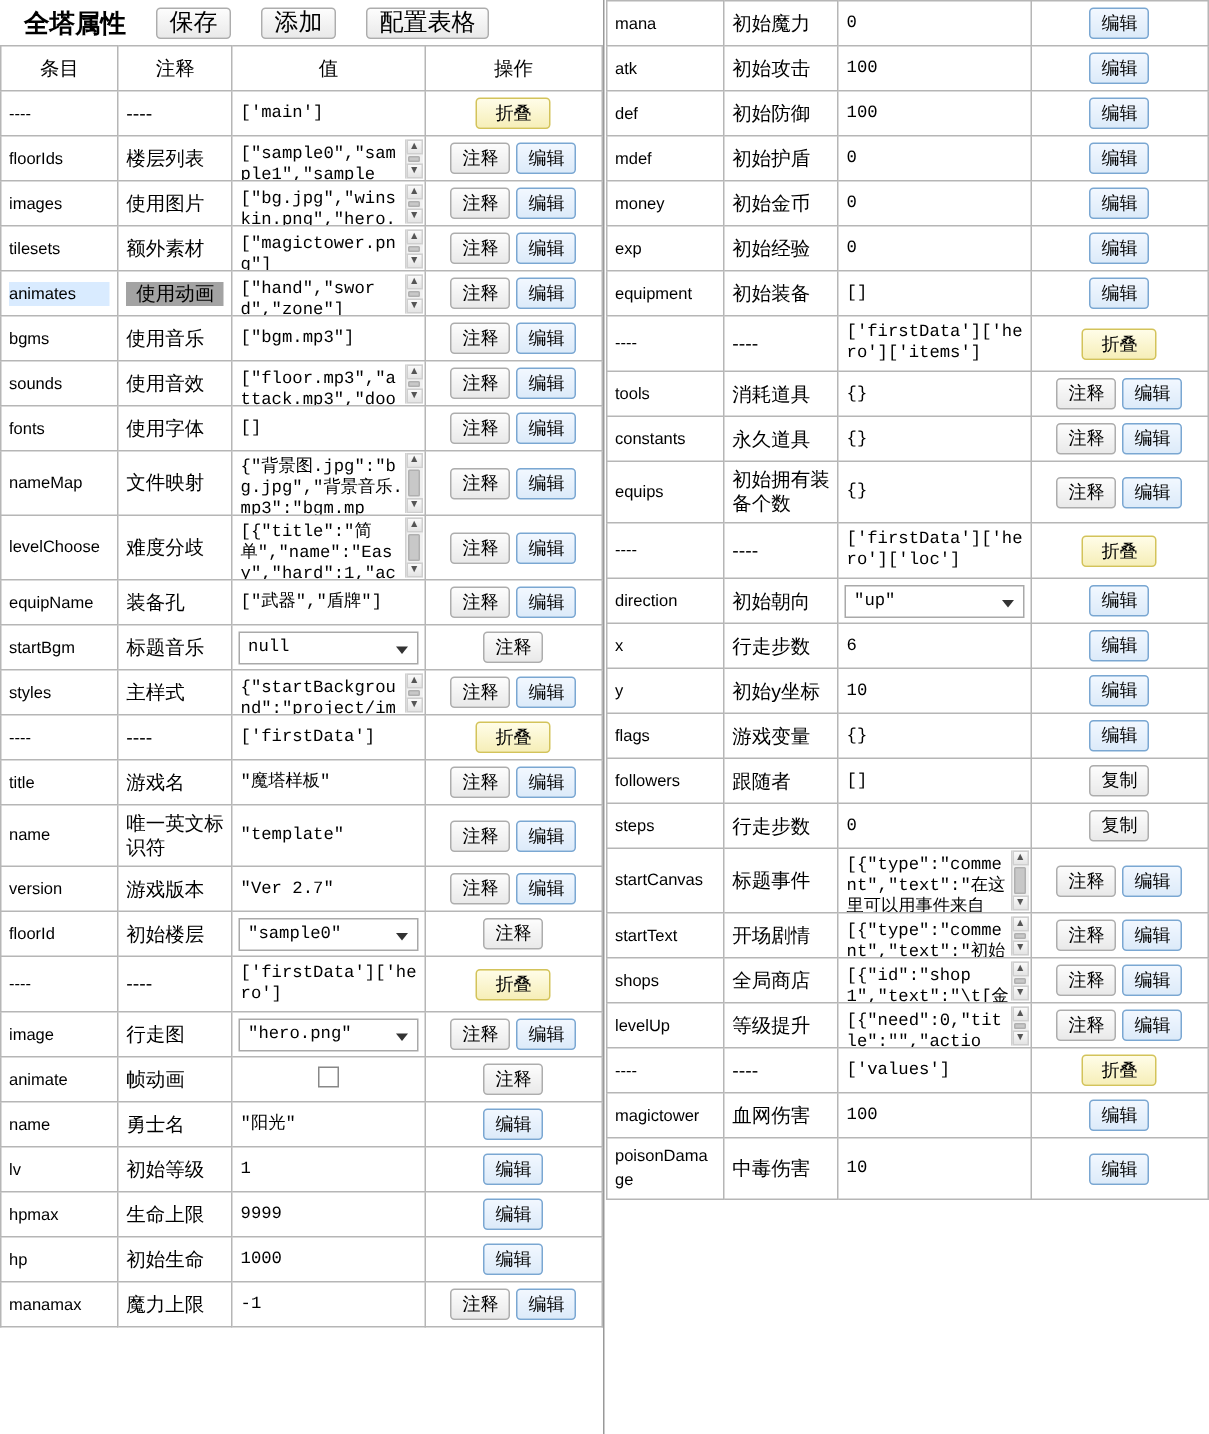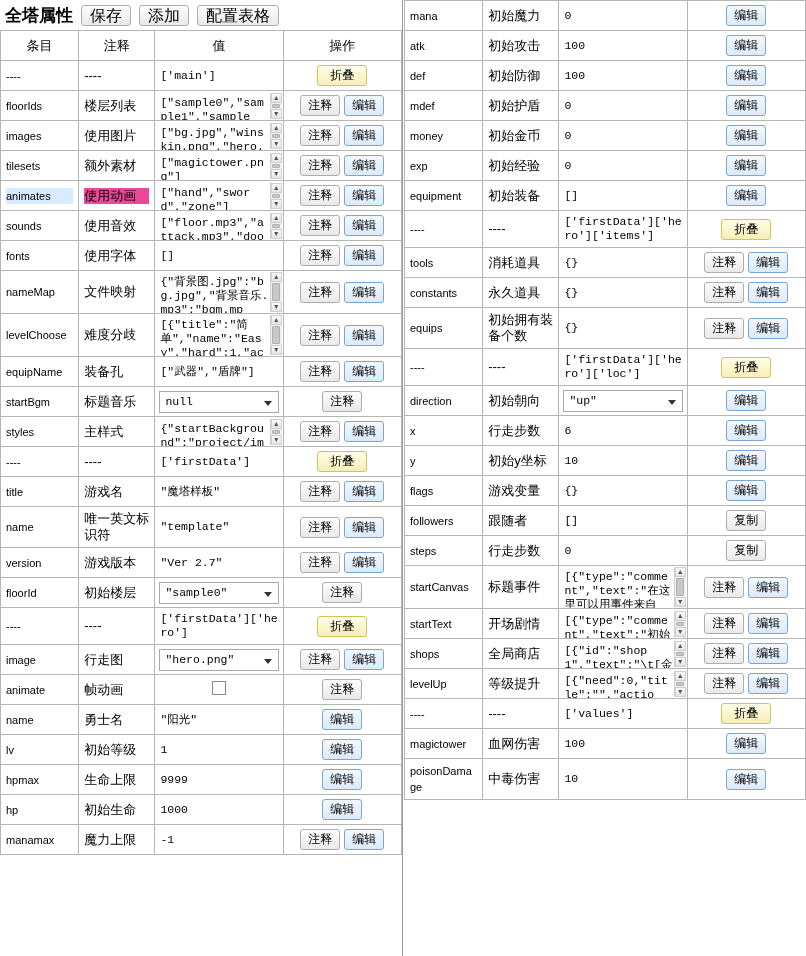--- a/index.html
+++ b/index.html
@@ -22,22 +22,22 @@
     overflow: hidden;
   }
   .panel-left { left: 0; width: 403px; border-right: 1px solid #999; }
   .panel-right { left: 404px; width: 402px; }
 
   
   .toolbar {
     display: flex;
     align-items: center;
     height: 30px;
-    padding: 0 5px;
-    gap: 8px;
+    padding: 0 16px;
+    gap: 20px;
   }
   .toolbar-title {
     font-size: 17px;
     font-weight: bold;
     color: #000;
     white-space: nowrap;
   }
   .tb-btn {
     font-size: 16px;
     padding: 2px 8px;
@@ -70,21 +70,21 @@
     height: 30px;
   }
   .c-key { width: 78px; }
   .c-note { width: 76px; }
   .c-val { width: 128px; }
   .c-act { width: 118px; }
 
   .rkey { font-size: 11px; line-height: 16px; word-break: break-all; }
   .rkey.sel { background: #d9ebff; }
   .rnote { font-size: 13px; line-height: 16px; word-break: break-all; }
-  .rnote.sel { background: #ec4899; }
+  .rnote.sel { background: #a3a3a3; text-align: center; }
 
   td.val-cell { padding: 0; }
   .val-wrap { position: relative; width: 100%; height: 100%; }
 
   .mono {
     font-family: "Liberation Mono", monospace;
     font-size: 11.5px;
     line-height: 14px;
     color: #000;
     word-break: break-all;
@@ -297,20 +297,34 @@
                   <span>▲</span>
                   <span class="thumb"></span>
                   <span>▼</span>
                 </span>
               </div>
             </td>
             <td class="c-act act-cell"><span class="btn">注释</span><span class="btn blue">编辑</span></td>
           </tr>
           <tr>
             <td class="c-key">
+              <div class="rkey">bgms</div>
+            </td>
+            <td class="c-note">
+              <div class="rnote">使用音乐</div>
+            </td>
+            <td class="c-val val-cell">
+              <div class="val-wrap">
+                <span class="mono">["bgm.mp3"]</span>
+              </div>
+            </td>
+            <td class="c-act act-cell"><span class="btn">注释</span><span class="btn blue">编辑</span></td>
+          </tr>
+          <tr>
+            <td class="c-key">
               <div class="rkey">sounds</div>
             </td>
             <td class="c-note">
               <div class="rnote">使用音效</div>
             </td>
             <td class="c-val val-cell">
               <div class="val-wrap">
                 <span class="mono clip2">["floor.mp3","attack.mp3","door.</span>
                 <span class="vscroll">
                   <span>▲</span>

